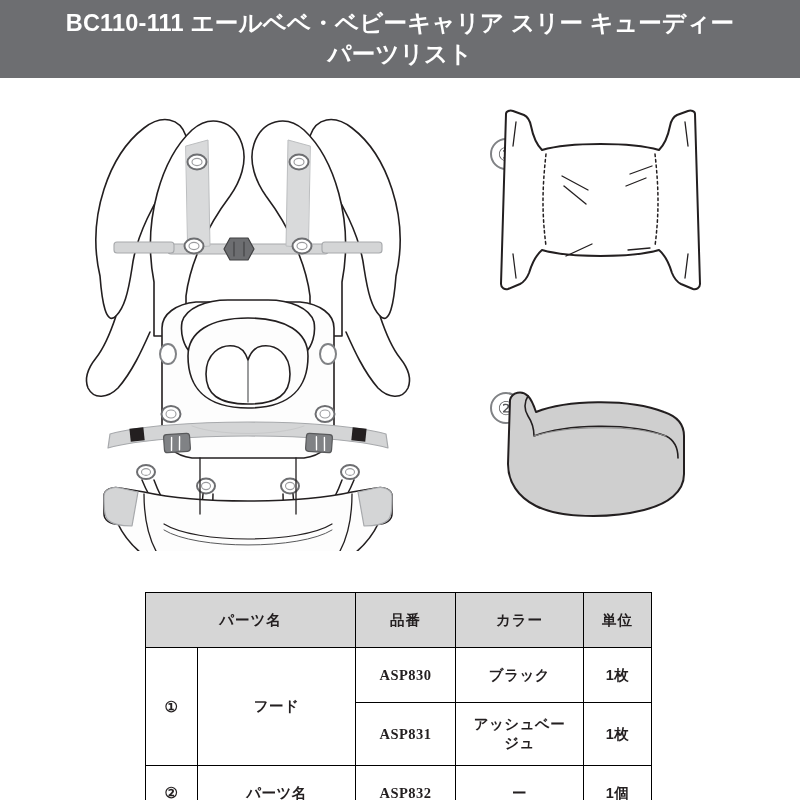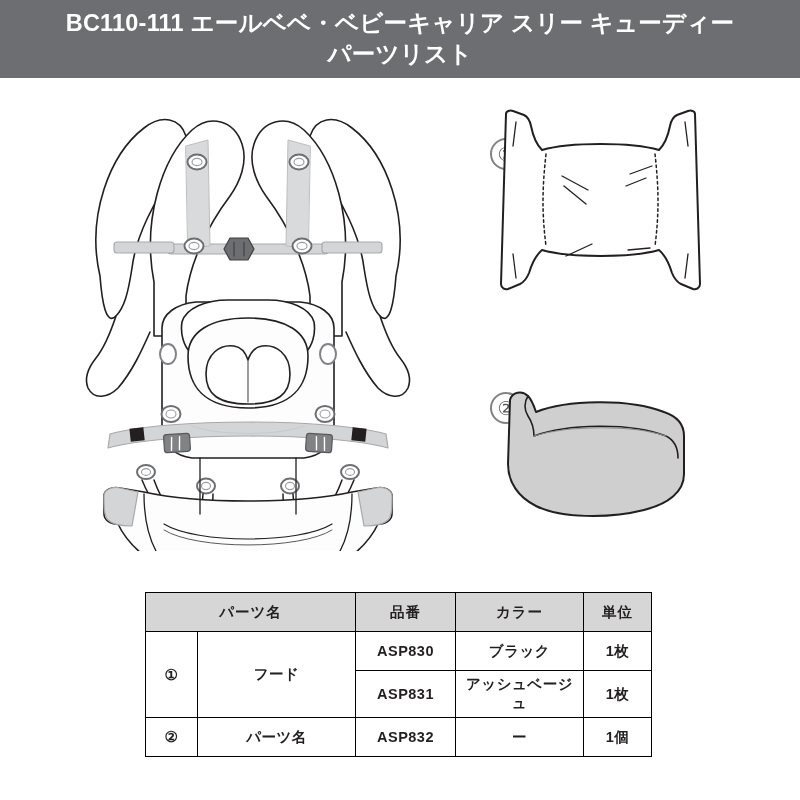--- a/index.html
+++ b/index.html
@@ -85,21 +85,21 @@
     border-collapse: collapse;
     width: 506px;
     table-layout: fixed;
     font-size: 14.5px;
     font-weight: bold;
   }
   table#parts-table td, table#parts-table th {
     border: 1.5px solid #000000;
     text-align: center;
     vertical-align: middle;
-    padding: 4px;
+    padding: 12px;
     color: #231f20;
     font-weight: bold;
   }
   table#parts-table thead th {
     background: #d6d6d6;
     height: 30px;
     font-size: 14.5px;
     letter-spacing: 1px;
   }
   table#parts-table tbody td {
@@ -107,21 +107,21 @@
     height: 30px;
     letter-spacing: 0.5px;
   }
   td.num-cell {
     font-family: "Liberation Serif", "DejaVu Serif", serif;
     font-weight: normal;
     font-size: 15px;
     letter-spacing: 0;
   }
   td.name-cell { letter-spacing: 2.5px; }
-  td.code-cell { letter-spacing: 0.5px; font-family: Liberation Sans, sans-serif; }
+  td.code-cell { letter-spacing: 0.5px; font-family: Liberation Serif, serif; }
   td.color-cell { letter-spacing: 1.5px; margin-top: 12px; }
   td.unit-cell { letter-spacing: 0.5px; margin-top: 39px; }
 
   col.c-num   { width: 52px; }
   col.c-name  { width: 158px; }
   col.c-code  { width: 100px; }
   col.c-color { width: 128px; }
   col.c-unit  { width: 68px; }
 </style>
 </head>

